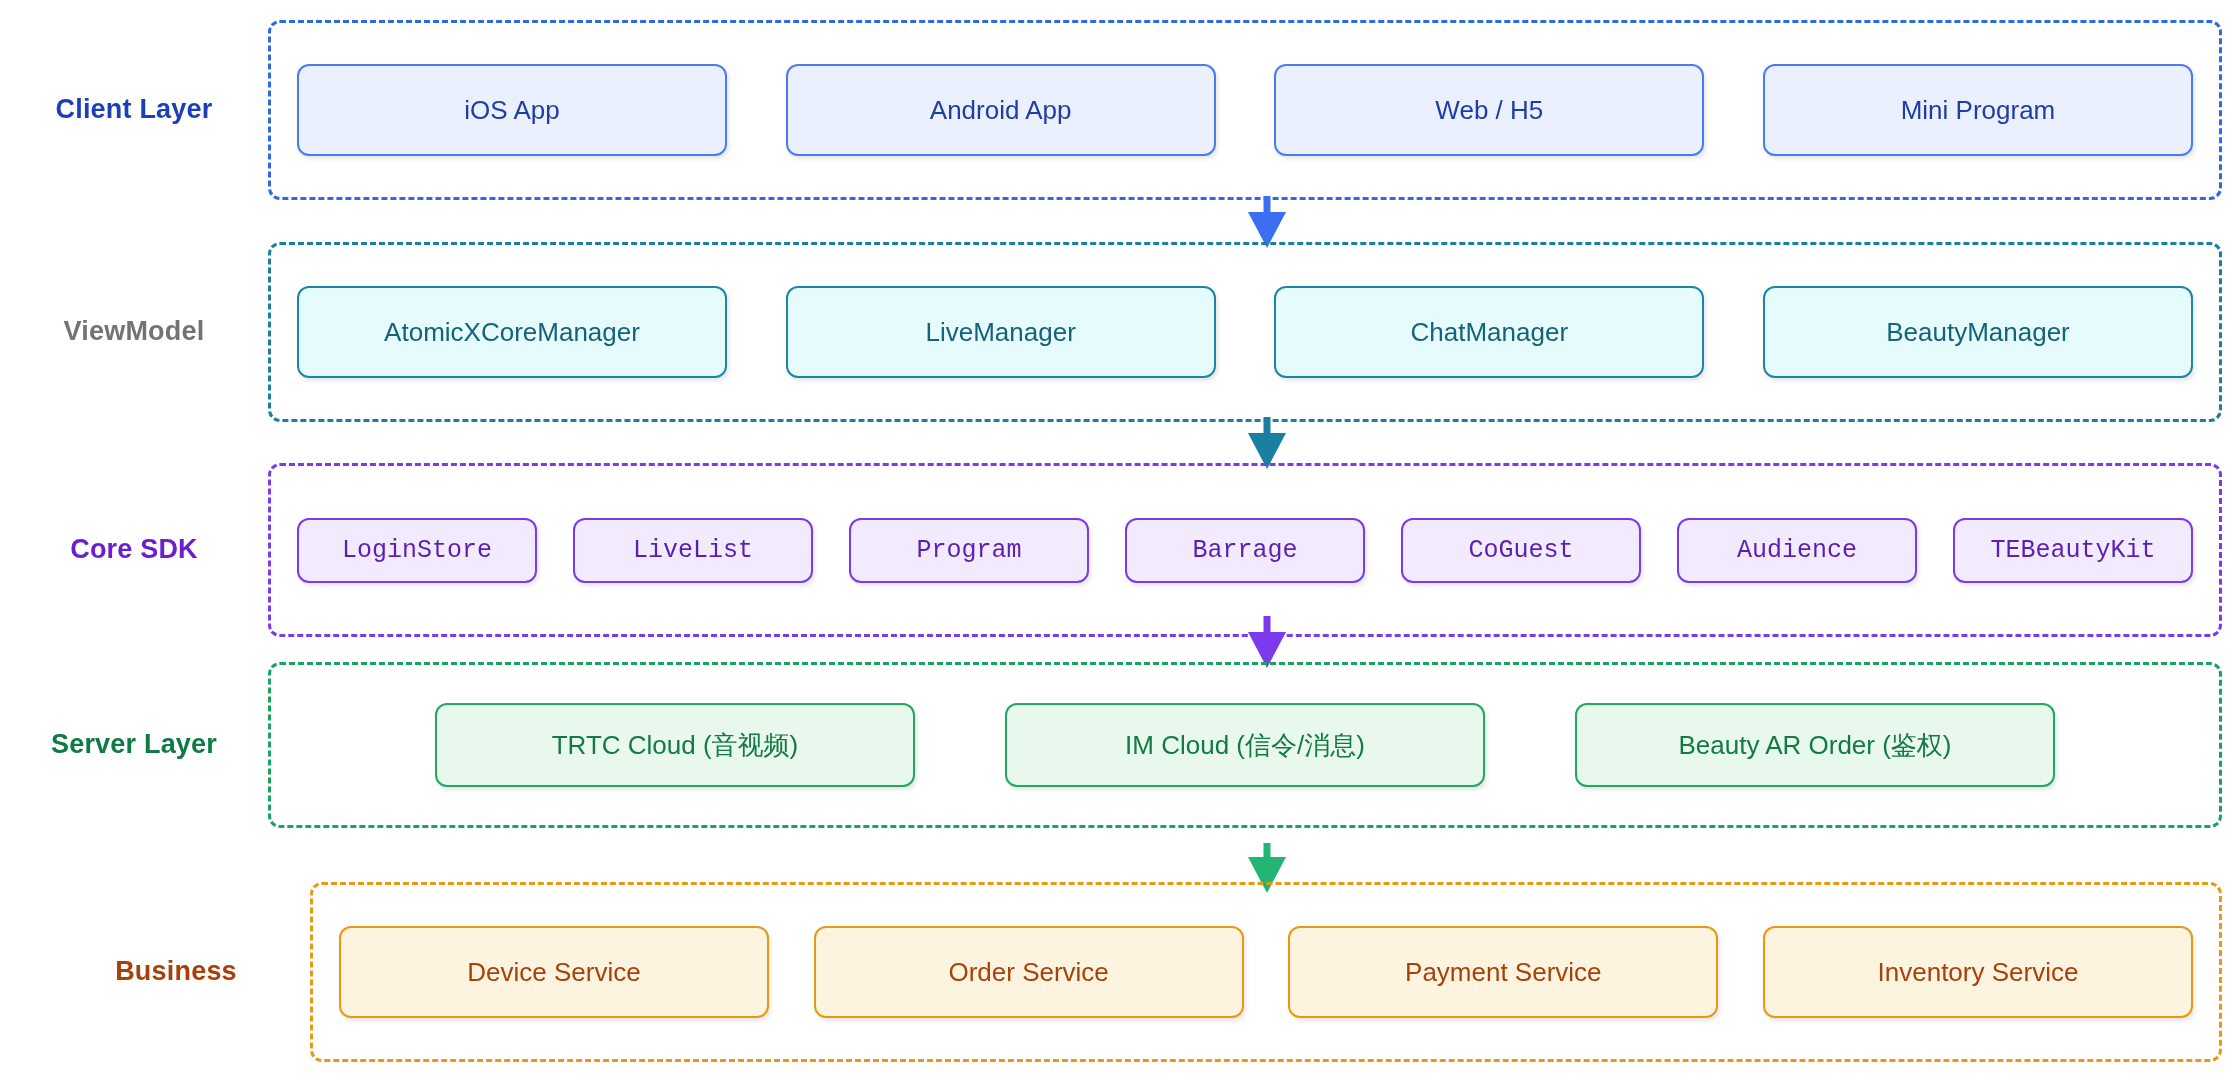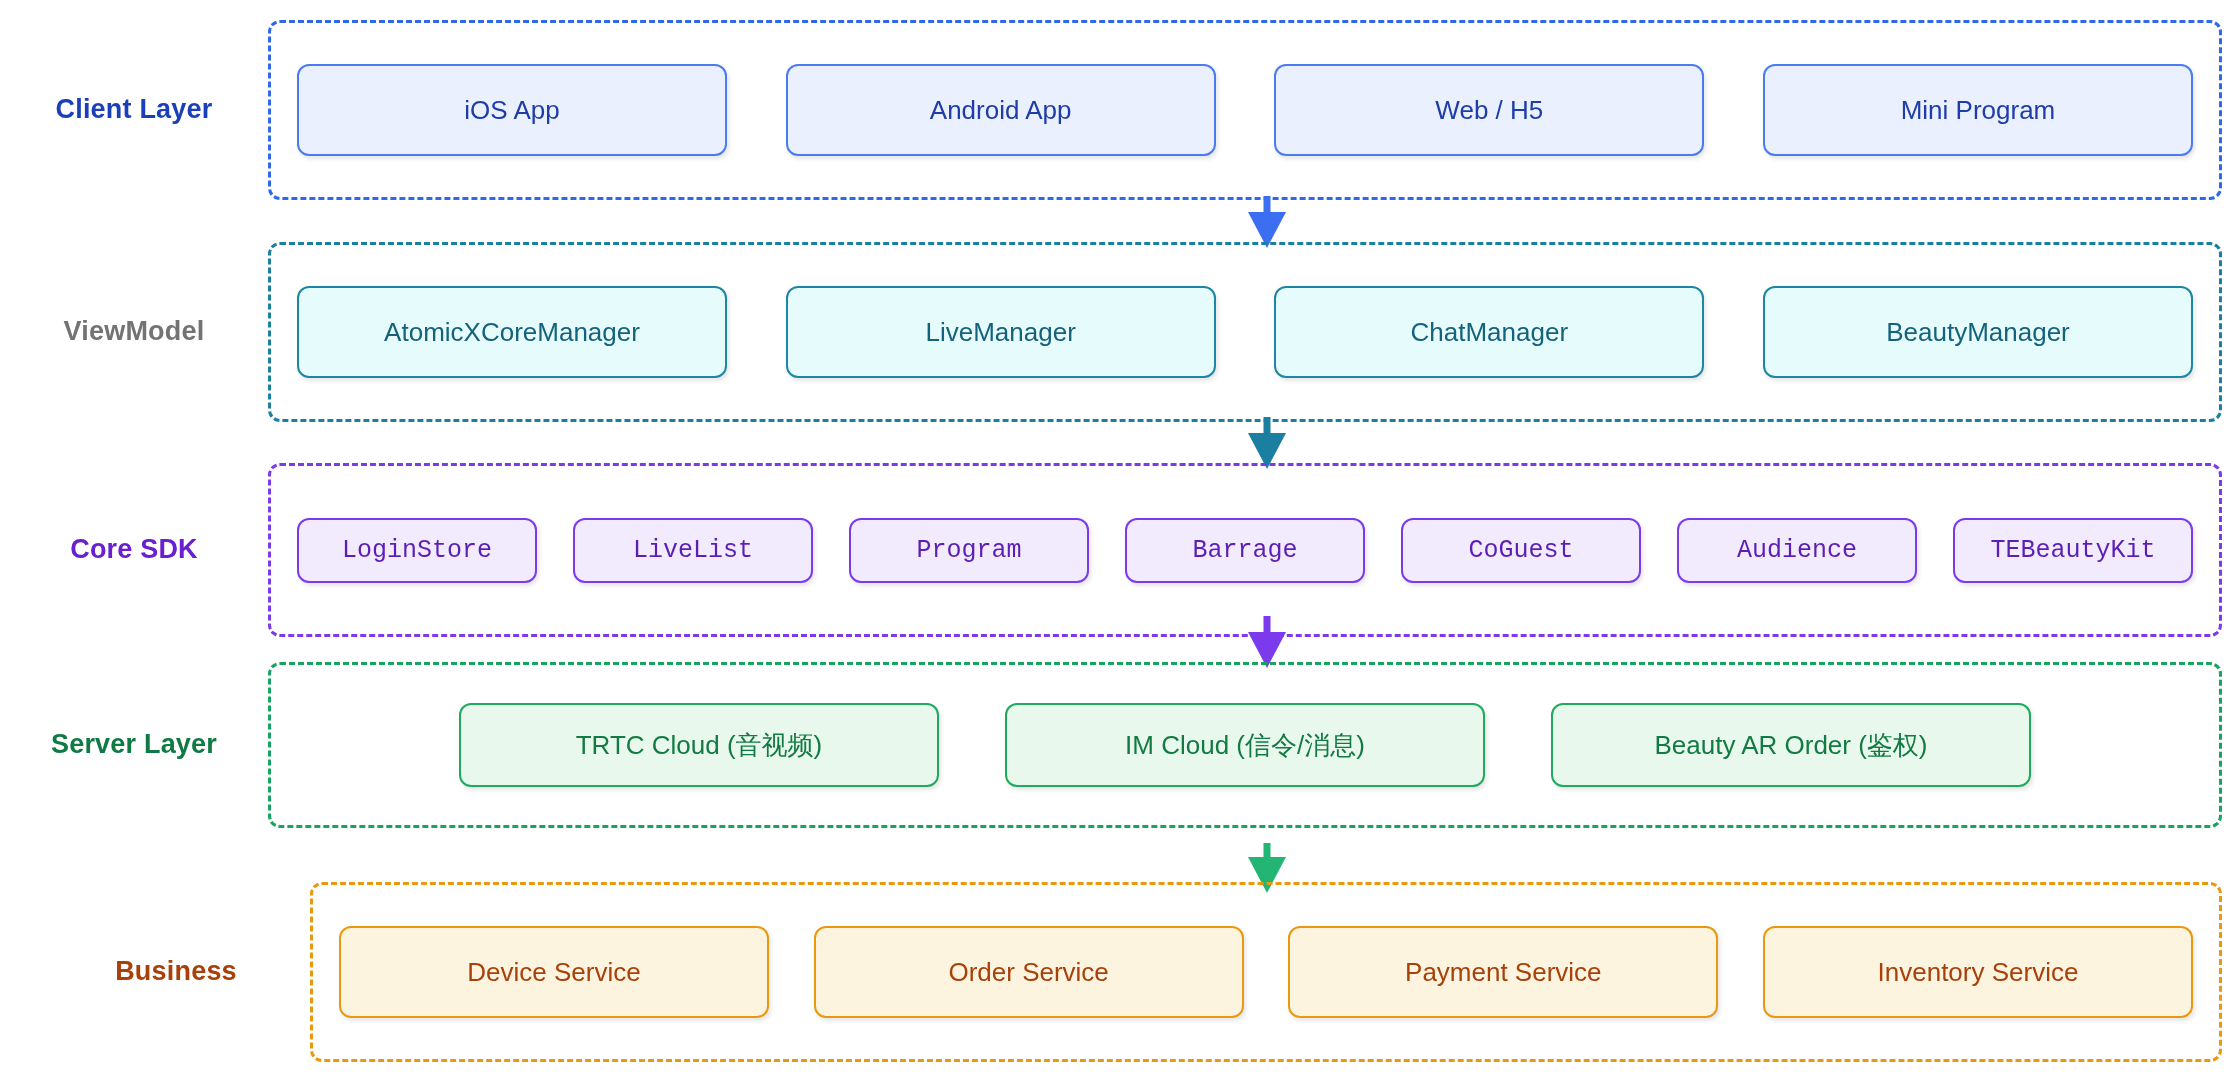--- a/index.html
+++ b/index.html
@@ -119,21 +119,21 @@
     font-family: "Liberation Mono", "DejaVu Sans Mono", monospace;
     font-size: 25px;
   }
 
   
   .band-server {
     border-color: #16a45f;
     height: 166px;
     padding: 0 26px;
   }
-  .band-server .band-inner { justify-content: center; gap: 66px; }
+  .band-server .band-inner { justify-content: center; gap: 90px; }
   .band-server .node {
     background: #e8f8ed;
     border-color: #1faa60;
     color: #127a42;
     height: 84px;
     width: 480px;
   }
 
   
   .band-business {

